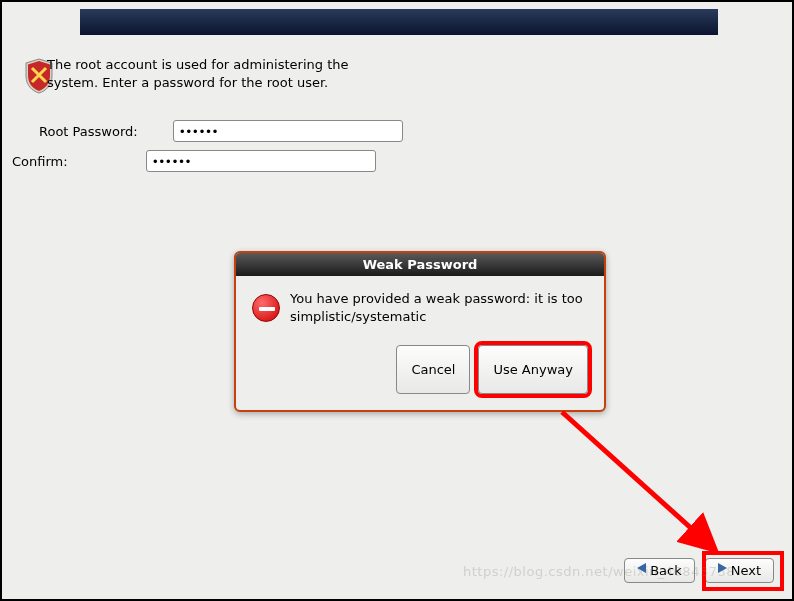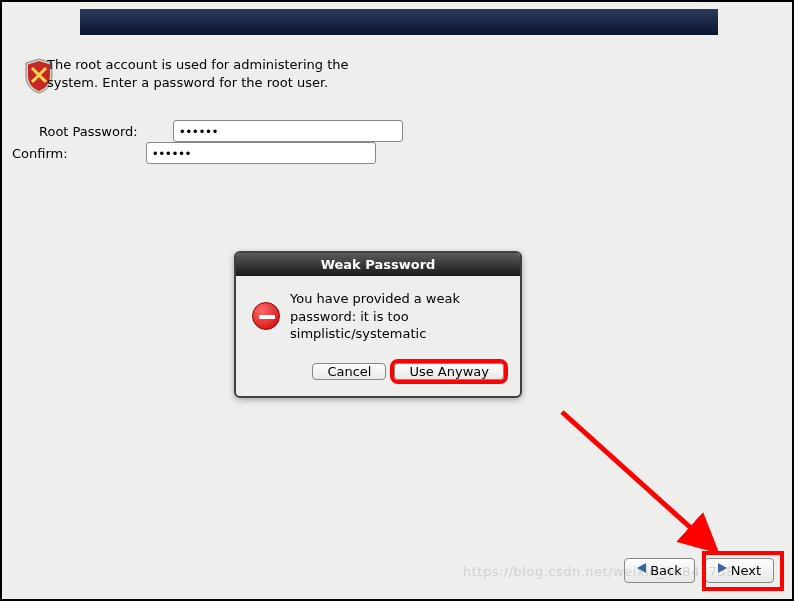--- a/index.html
+++ b/index.html
@@ -35,39 +35,39 @@
       left: 45px;
       width: 320px;
       line-height: 1.35;
     }
     .form-row {
       position: absolute;
       display: flex;
       align-items: center;
     }
     .row1 { top: 118px; left: 28px; margin-left: 9px; }
-    .row2 { top: 140px; left: 10px; }
+    .row2 { top: 148px; left: 10px; }
     .label { width: 134px; }
     .pwd-input {
       width: 230px;
       height: 22px;
       border: 1px solid #888;
       border-radius: 3px;
       padding: 0 6px;
       font-size: 13px;
       letter-spacing: 2px;
       background: #fff;
     }
     .dialog {
       position: absolute;
       top: 249px;
       left: 232px;
-      width: 288px;
+      width: 372px;
       background: #eeeeec;
-      border: 2px solid #404040;
+      border: 2px solid #c2410c;
       border-radius: 6px;
       box-shadow: 0 2px 6px rgba(0,0,0,0.3);
     }
     .dialog-title {
       background: linear-gradient(to bottom, #5a5a5a 0%, #1a1a1a 100%);
       color: #fff;
       text-align: center;
       font-weight: bold;
       padding: 4px 0;
       border-top-left-radius: 4px;
@@ -105,21 +105,21 @@
     }
     .dialog-buttons {
       display: flex;
       justify-content: flex-end;
       gap: 8px;
     }
     .btn {
       background: linear-gradient(to bottom, #fdfdfd, #e8e8e6);
       border: 1px solid #888;
       border-radius: 4px;
-      padding: 0 14px;
+      padding: 16px 14px;
       font-size: 13px;
       font-family: inherit;
       cursor: pointer;
     }
     .highlight-red {
       outline: 4px solid #f00;
       outline-offset: 0px;
     }
     .nav-buttons {
       position: absolute;

